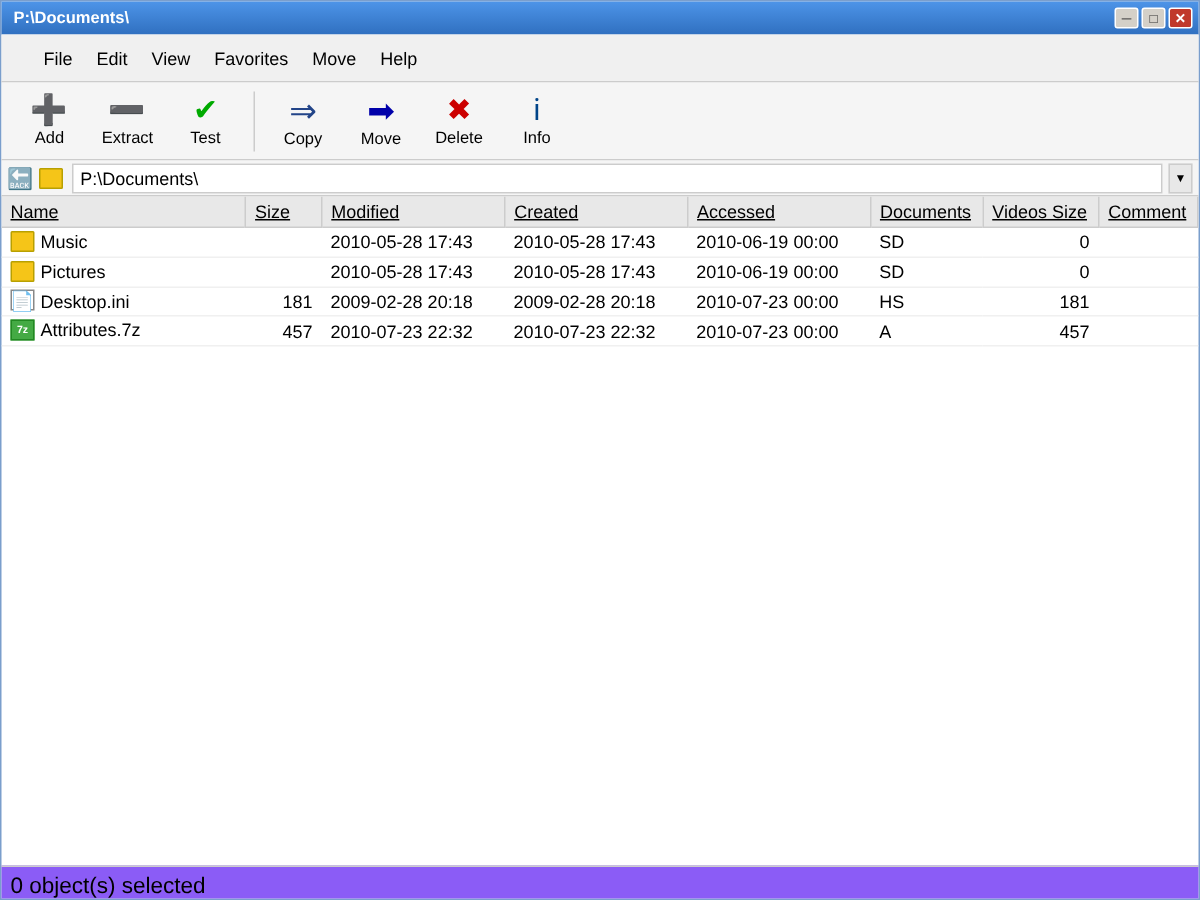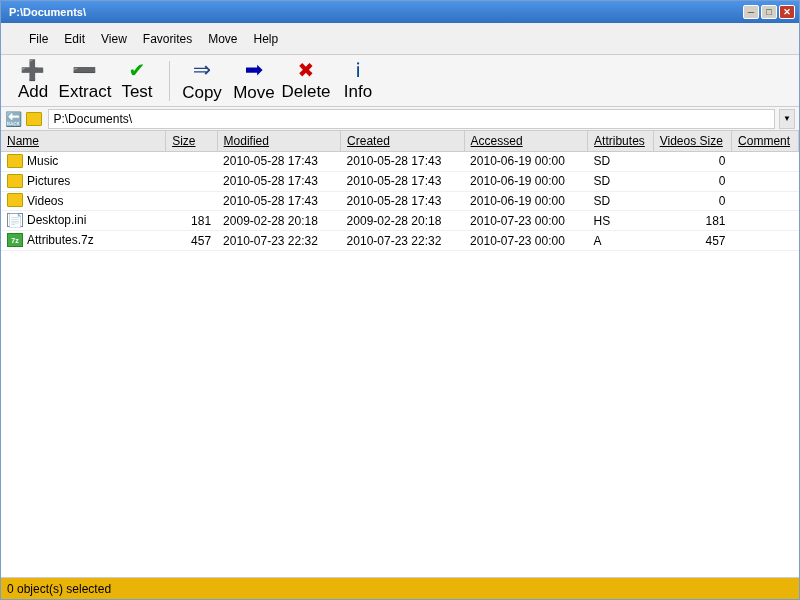--- a/index.html
+++ b/index.html
@@ -96,21 +96,21 @@
       cursor: pointer;
       border: 1px solid transparent;
       border-radius: 2px;
       padding: 2px;
     }
     .tool-icon {
       font-size: 20px;
       line-height: 1;
     }
     .tool-label {
-      font-size: 17px;
+      font-size: 11px;
       margin-top: 2px;
       text-align: right;
     }
     
     .address-bar {
       background: #f5f5f5;
       border-bottom: 1px solid #ccc;
       height: 24px;
       display: flex;
       align-items: center;
@@ -216,28 +216,28 @@
       border: 1px solid #282;
       font-size: 7px;
       display: inline-flex;
       align-items: center;
       justify-content: center;
       color: white;
       font-weight: bold;
     }
     
     .status-bar {
-      background: #eab308;
+      background: #8b5cf6;
       border-top: 1px solid #ccc;
       height: 22px;
       display: flex;
-      align-items: center;
+      align-items: flex-end;
       padding: 0 6px;
       flex-shrink: 0;
-      font-size: 12px;
+      font-size: 15px;
     }
     
     .icon-green { color: #0a0; }
     .icon-blue { color: #00a; }
     .icon-red { color: #c00; }
     .icon-info { color: #048; }
   </style>
 </head>
 <body>
 
@@ -310,48 +310,38 @@
 
   <div class="file-list-container">
     <table class="file-table">
       <thead>
         <tr>
           <th class="td-name">Name</th>
           <th class="td-size">Size</th>
           <th class="td-modified">Modified</th>
           <th class="td-created">Created</th>
           <th class="td-accessed">Accessed</th>
-          <th class="td-attrs">Attributes</th>
+          <th class="td-attrs">Documents</th>
           <th class="td-packed">Videos Size</th>
           <th class="td-comment">Comment</th>
         </tr>
       </thead>
       <tbody id="file-tbody">
       <tr>
             <td class="td-name"><span class="file-icon folder-icon"></span><span>Music</span></td>
             <td class="td-size"></td>
             <td class="td-modified">2010-05-28 17:43</td>
             <td class="td-created">2010-05-28 17:43</td>
             <td class="td-accessed">2010-06-19 00:00</td>
             <td class="td-attrs">SD</td>
             <td class="td-packed">0</td>
             <td class="td-comment"></td>
           </tr>
           <tr>
             <td class="td-name"><span class="file-icon folder-icon"></span><span>Pictures</span></td>
-            <td class="td-size"></td>
-            <td class="td-modified">2010-05-28 17:43</td>
-            <td class="td-created">2010-05-28 17:43</td>
-            <td class="td-accessed">2010-06-19 00:00</td>
-            <td class="td-attrs">SD</td>
-            <td class="td-packed">0</td>
-            <td class="td-comment"></td>
-          </tr>
-          <tr>
-            <td class="td-name"><span class="file-icon folder-icon"></span><span>Videos</span></td>
             <td class="td-size"></td>
             <td class="td-modified">2010-05-28 17:43</td>
             <td class="td-created">2010-05-28 17:43</td>
             <td class="td-accessed">2010-06-19 00:00</td>
             <td class="td-attrs">SD</td>
             <td class="td-packed">0</td>
             <td class="td-comment"></td>
           </tr>
           <tr>
             <td class="td-name"><span class="file-icon ini-icon" style="font-size: 13px;">📄</span><span>Desktop.ini</span></td>

